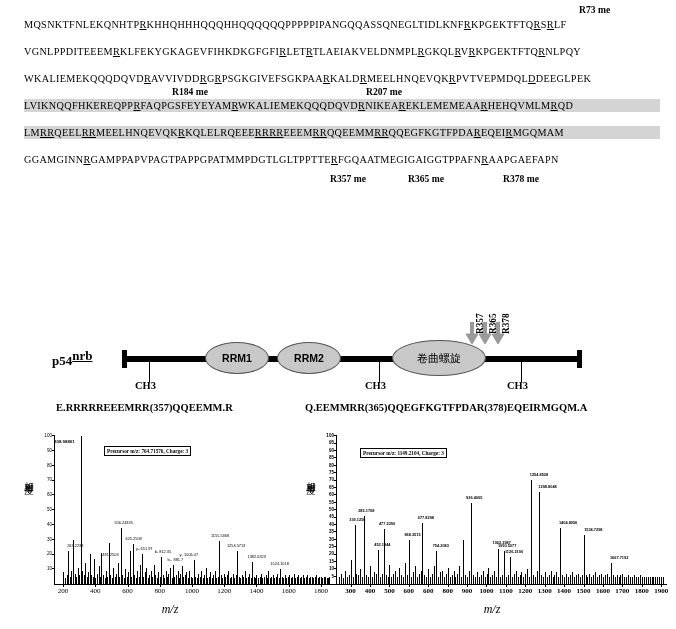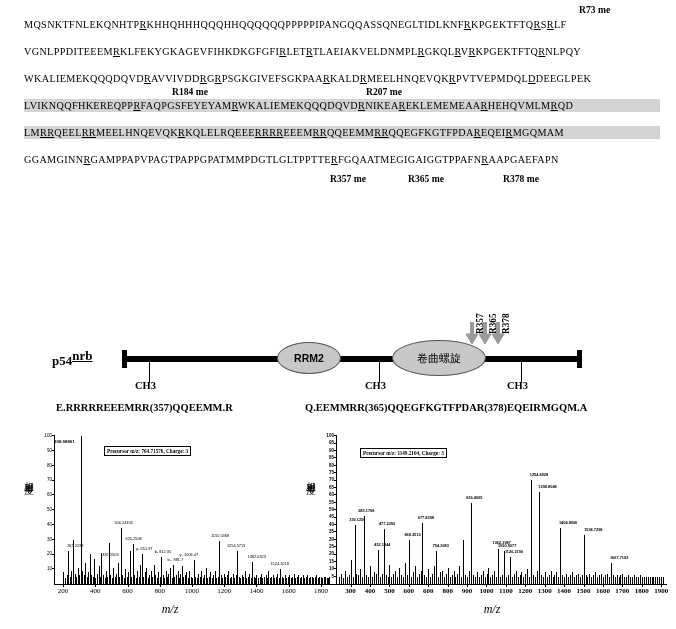--- a/index.html
+++ b/index.html
@@ -203,20 +203,21 @@
 <div class="diagram">
 
   <div class="p54">
     <span>p54</span><sup>nrb</sup>
   </div>
 
   <div class="backbone"></div>
   <div class="cap" style="left:122px;"></div>
   <div class="cap" style="left:577px;"></div>
 
+  <div class="rrm" style="left:205px;width:62px;">RRM1</div>
   <div class="rrm" style="left:277px;width:62px;">RRM2</div>
   <div class="coil" style="left:392px;width:92px;">卷曲螺旋</div>
 
   <div class="rlab" style="left:475px;top:34px;">R357</div>
   <div class="rlab" style="left:488px;top:34px;">R365</div>
   <div class="rlab" style="left:501px;top:34px;">R378</div>
 
   <svg width="676" height="120" style="position:absolute;left:0;top:0;">
     <g fill="#9a9a9a" stroke="#9a9a9a">
       <line x1="472" y1="22" x2="472" y2="36" stroke-width="4"></line>

